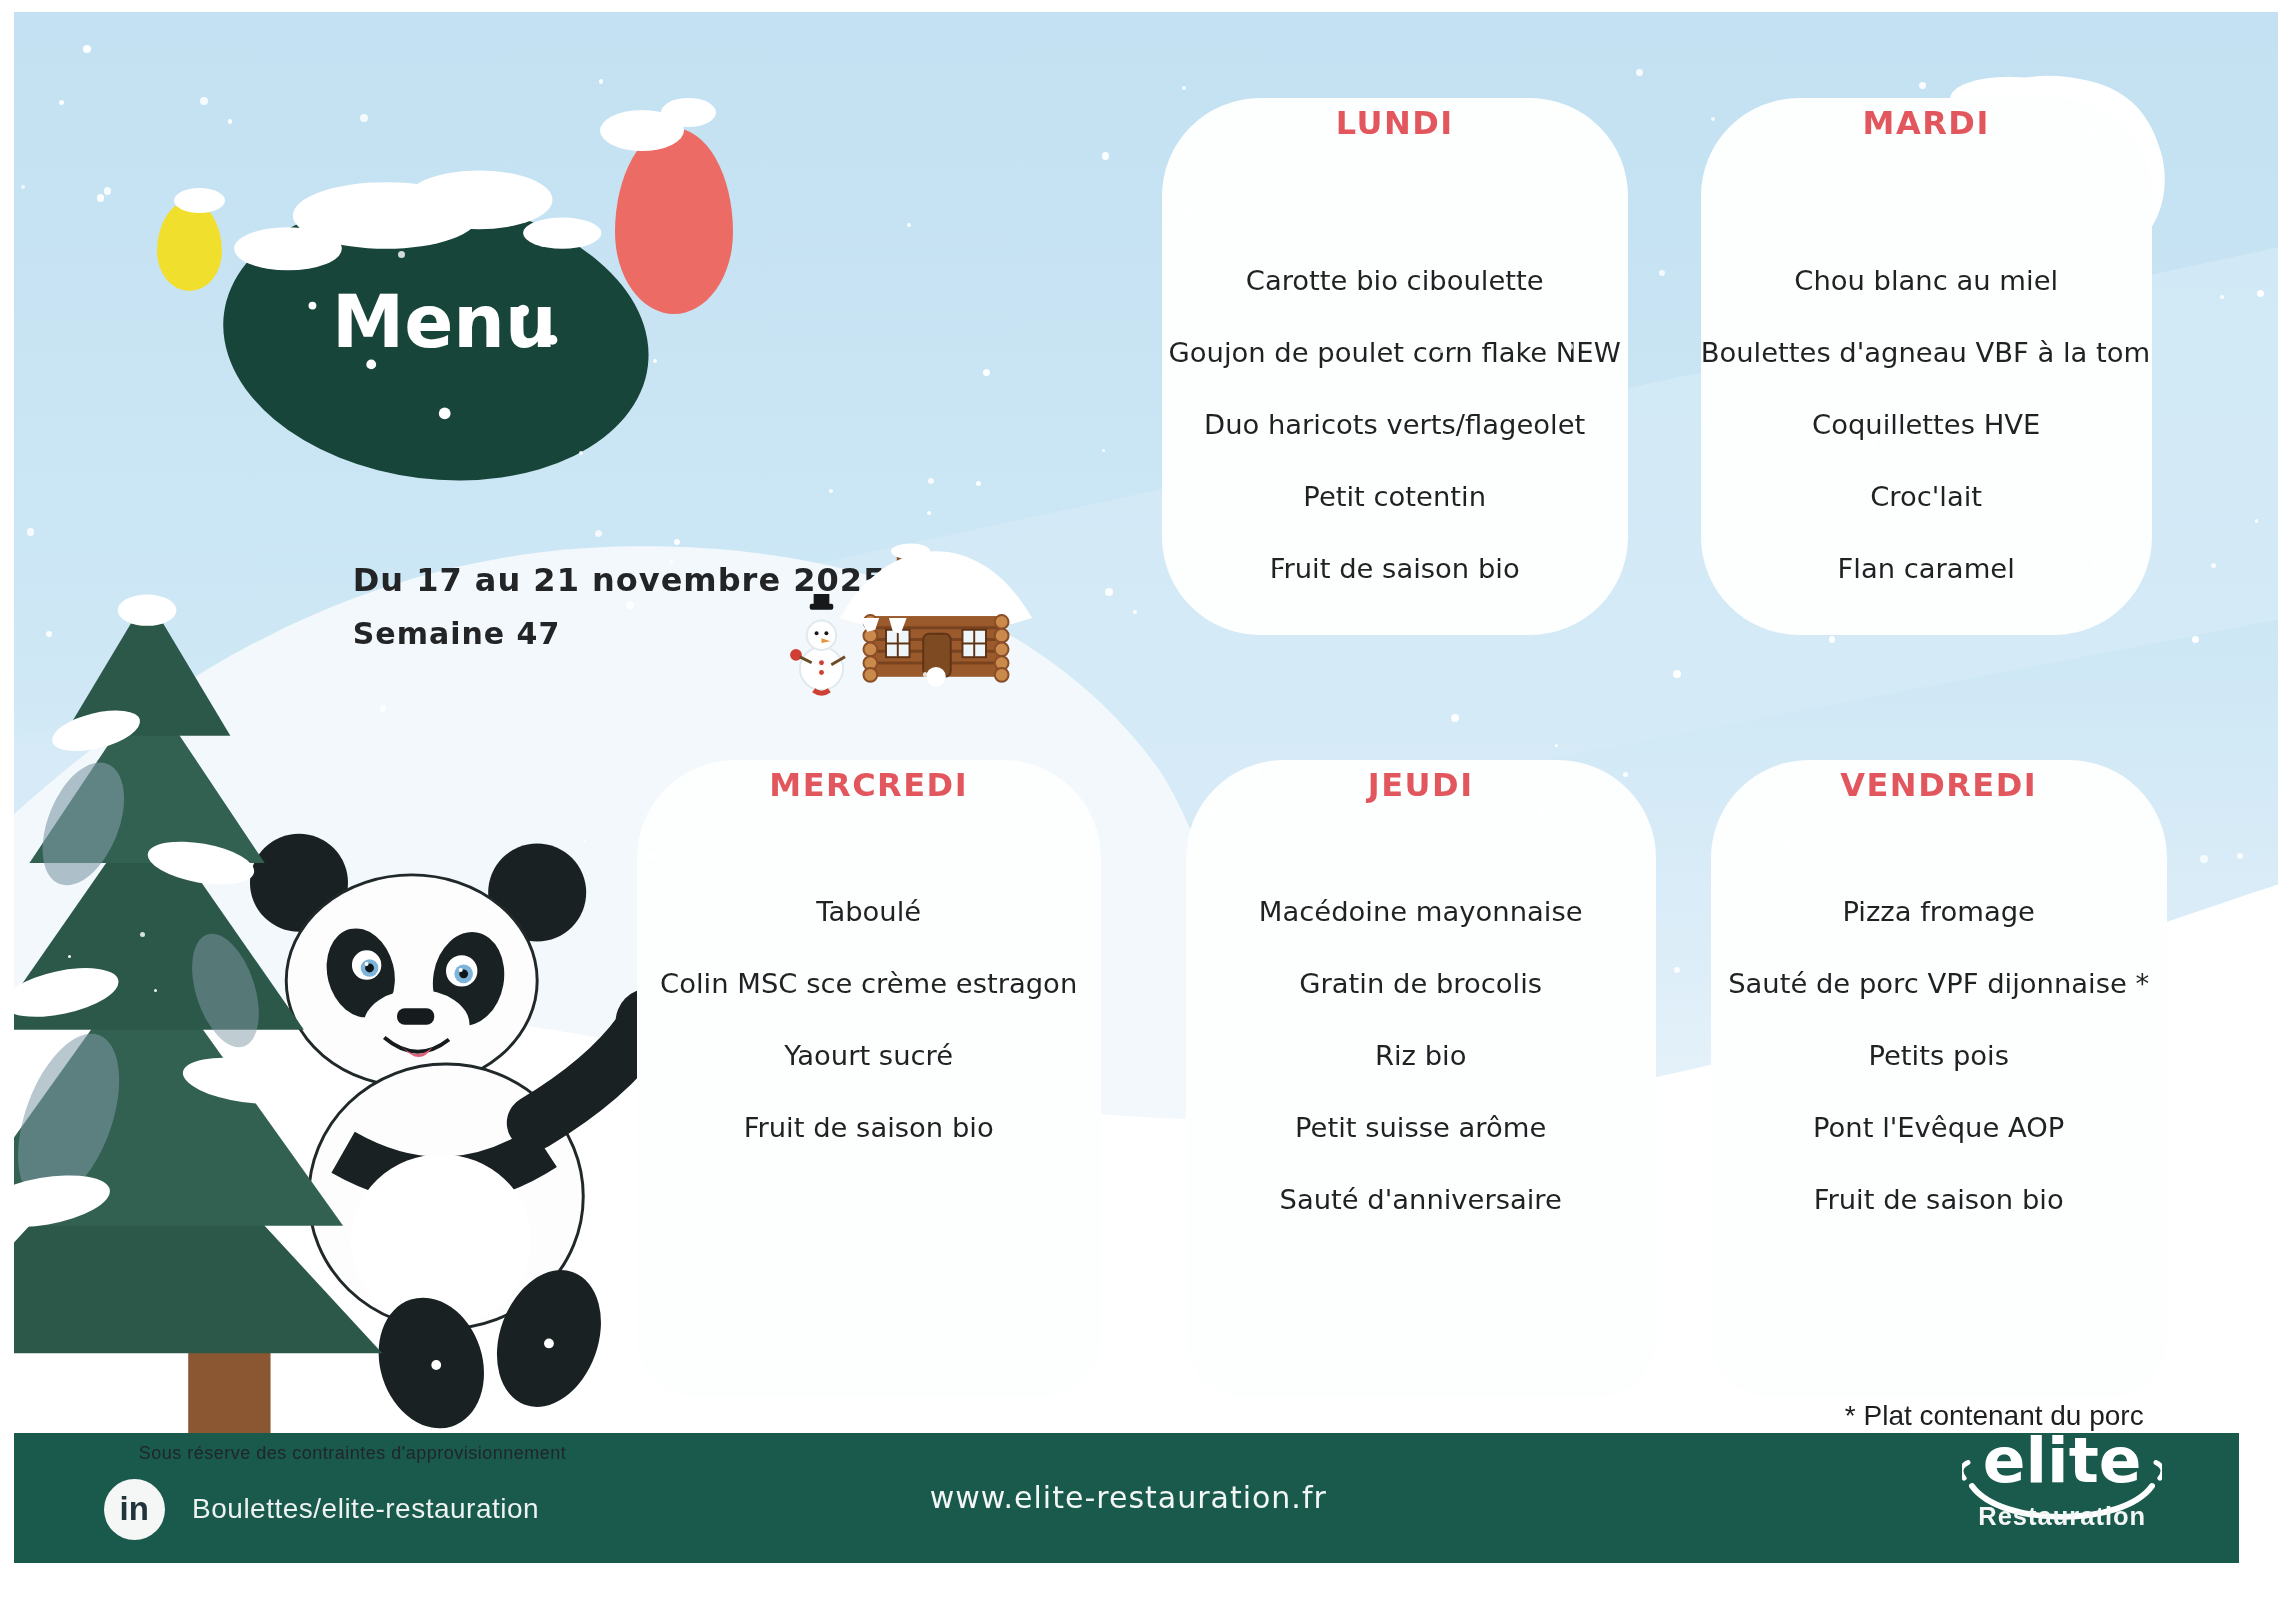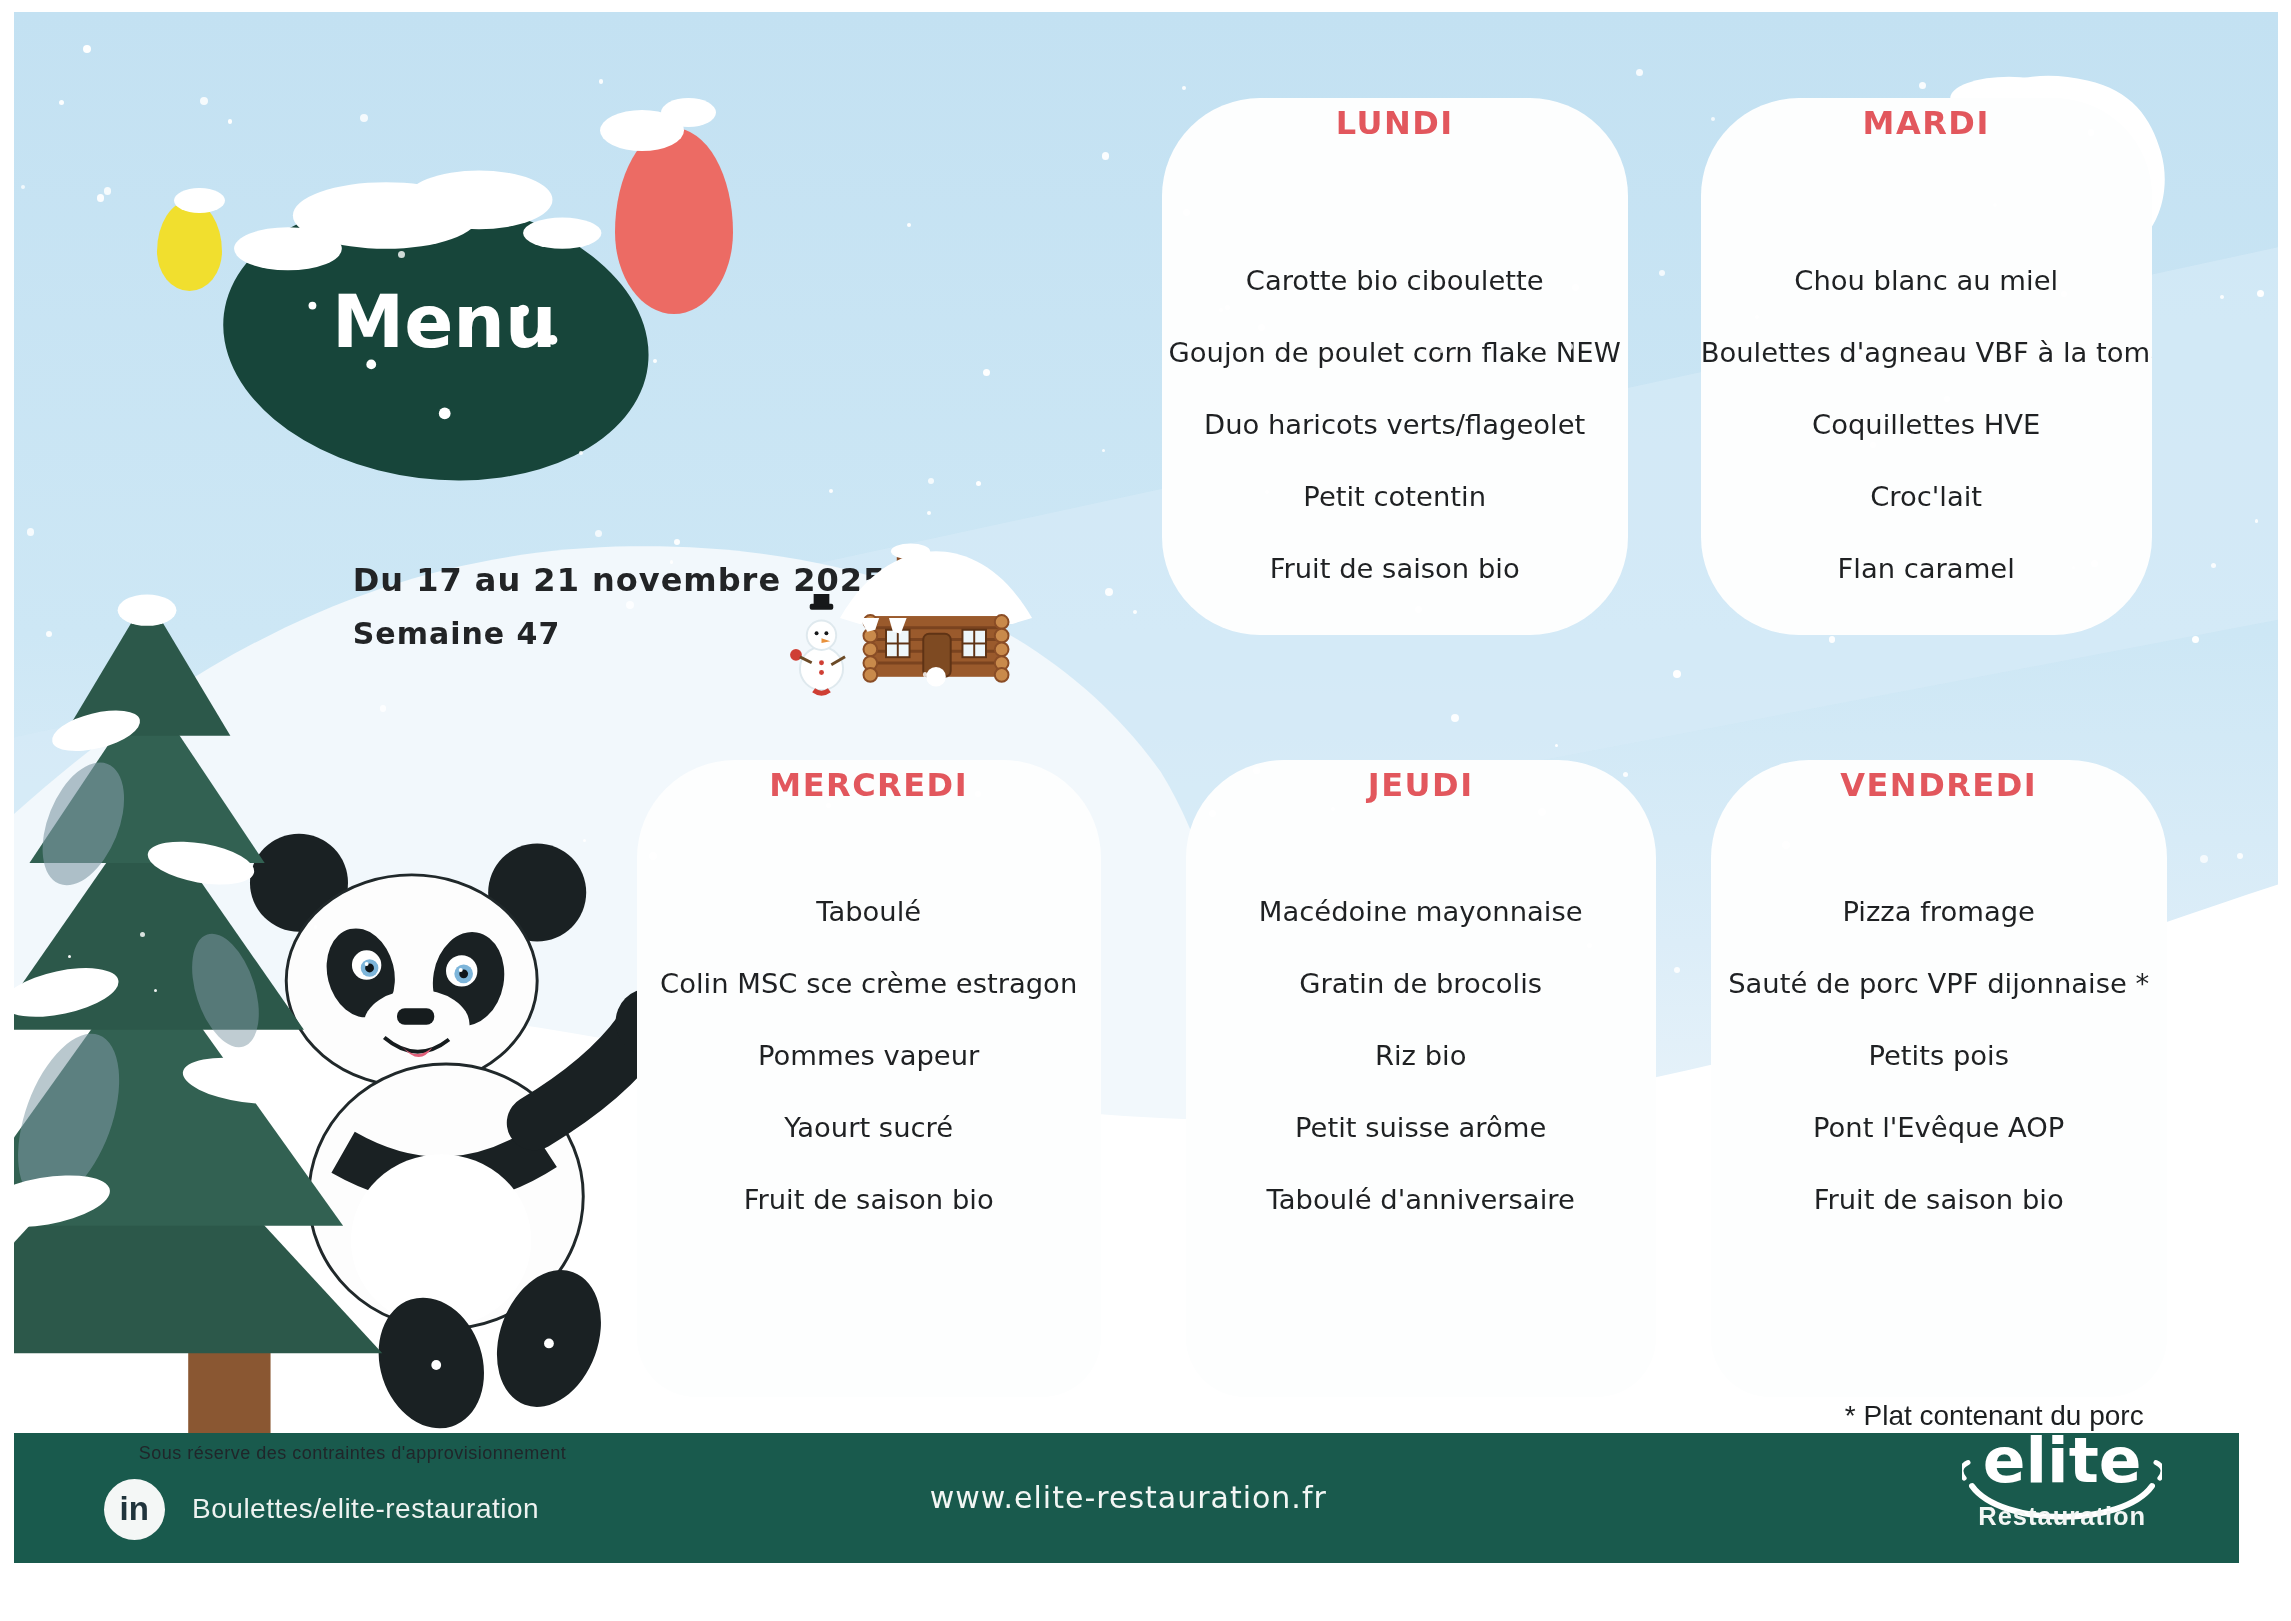--- a/index.html
+++ b/index.html
@@ -228,33 +228,32 @@
             <div class="item">Coquillettes HVE</div>
             <div class="item">Croc'lait</div>
             <div class="item">Flan caramel</div>
           </div>
         </div>
         <div class="day-card day-2">
           <div class="day-title">MERCREDI</div>
           <div class="items">
             <div class="item">Taboulé</div>
             <div class="item">Colin MSC sce crème estragon</div>
-            <div class="item">Pommes vapeur</div>
             <div class="item">Yaourt sucré</div>
             <div class="item">Fruit de saison bio</div>
           </div>
         </div>
         <div class="day-card day-3">
           <div class="day-title">JEUDI</div>
           <div class="items">
             <div class="item">Macédoine mayonnaise</div>
             <div class="item">Gratin de brocolis</div>
             <div class="item">Riz bio</div>
             <div class="item">Petit suisse arôme</div>
-            <div class="item">Taboulé d'anniversaire</div>
+            <div class="item">Sauté d'anniversaire</div>
           </div>
         </div>
         <div class="day-card day-4">
           <div class="day-title">VENDREDI</div>
           <div class="items">
             <div class="item">Pizza fromage</div>
             <div class="item">Sauté de porc VPF dijonnaise *</div>
             <div class="item">Petits pois</div>
             <div class="item">Pont l'Evêque AOP</div>
             <div class="item">Fruit de saison bio</div>

